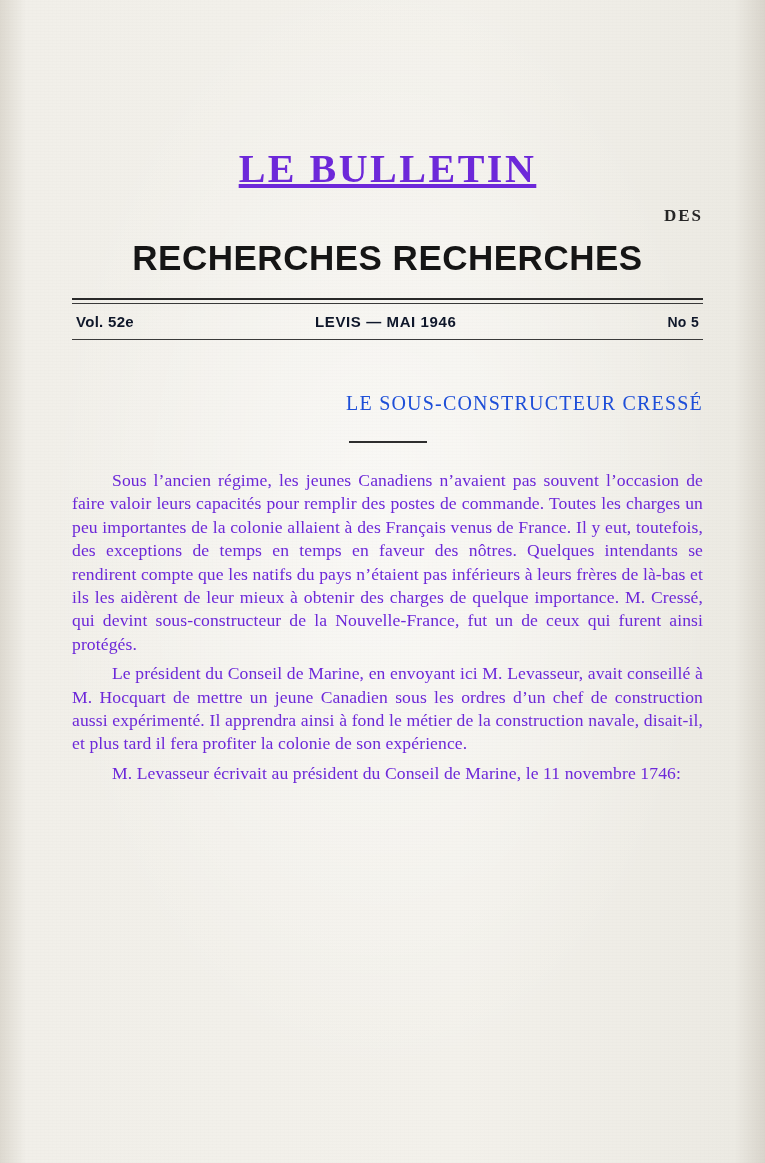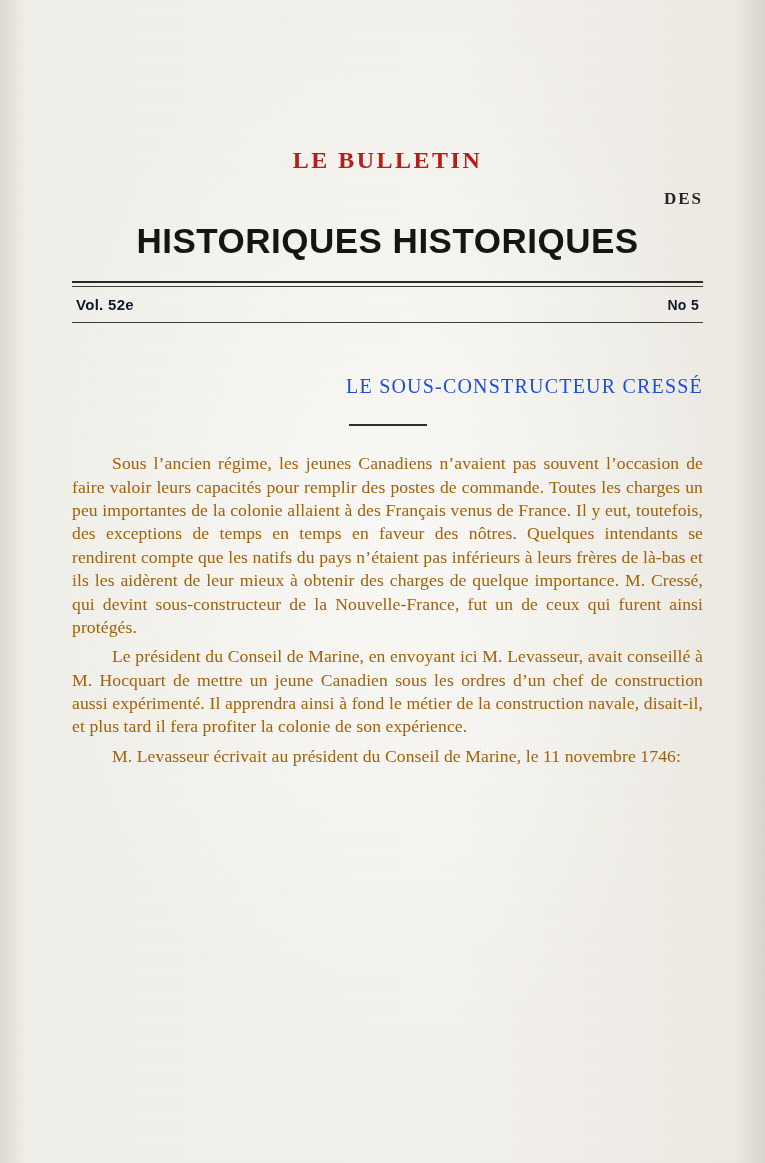--- a/index.html
+++ b/index.html
@@ -43,25 +43,26 @@
     right: 62px;
     top: 0;
   }
 
   
   .masthead {
     text-align: center;
     padding-top: 148px;
   }
   .title-main {
-    font-size: 24px;
+    font-size: 40px;
     letter-spacing: 2.5px;
     font-weight: 700;
-    color: #b91c1c;
+    color: #6d28d9;
     line-height: 1.05;
+    text-decoration: underline;
   }
   .title-des {
     font-size: 17px;
     letter-spacing: 2px;
     font-weight: 700;
     margin-top: 16px;
     color: #262626;
     text-align: right;
   }
   .title-sub {
@@ -117,48 +118,49 @@
     height: 2px;
     background: #2e2e2e;
     margin: 26px auto 0 auto;
   }
 
   .body-text {
     margin-top: 26px;
     font-size: 17.6px;
     line-height: 1.33;
     text-align: justify;
-    color: #a16207;
+    color: #6d28d9;
     letter-spacing: 0.1px;
   }
   .body-text p {
     margin: 0 0 6px 0;
     text-indent: 40px;
   }
   .body-text p:last-child { margin-bottom: 0; }
 </style>
 </head>
 <body>
 
 <div class="paper"></div>
 <div class="grain"></div>
 
 <div class="page">
   <div class="content">
 
     <div class="masthead">
       <div class="title-main">LE BULLETIN</div>
       <div class="title-des">DES</div>
-      <div class="title-sub">HISTORIQUES HISTORIQUES</div>
+      <div class="title-sub">RECHERCHES RECHERCHES</div>
     </div>
 
     <div class="rule-double"></div>
 
     <div class="issue-line">
       <span class="issue-vol">Vol. 52e</span>
+      <span class="issue-place">LEVIS — MAI 1946</span>
       <span class="issue-no">No 5</span>
     </div>
 
     <div class="rule-single"></div>
 
     <div class="article">
       <div class="article-title">LE SOUS-CONSTRUCTEUR CRESSÉ</div>
       <div class="divider-short"></div>
 
       <div class="body-text">

